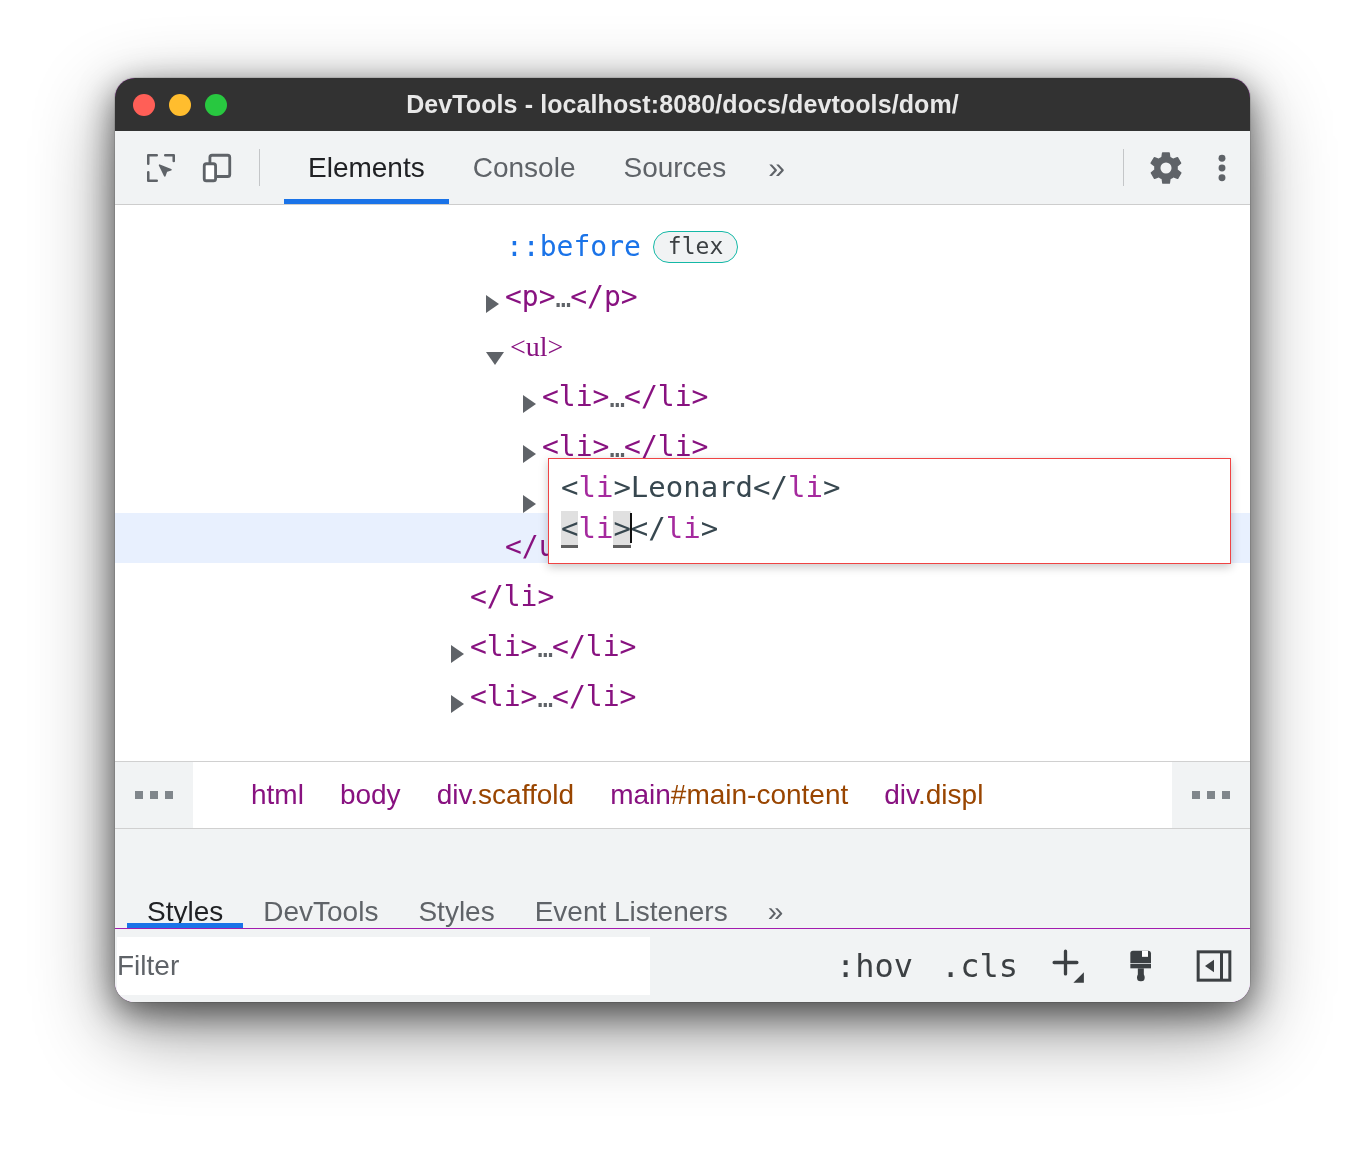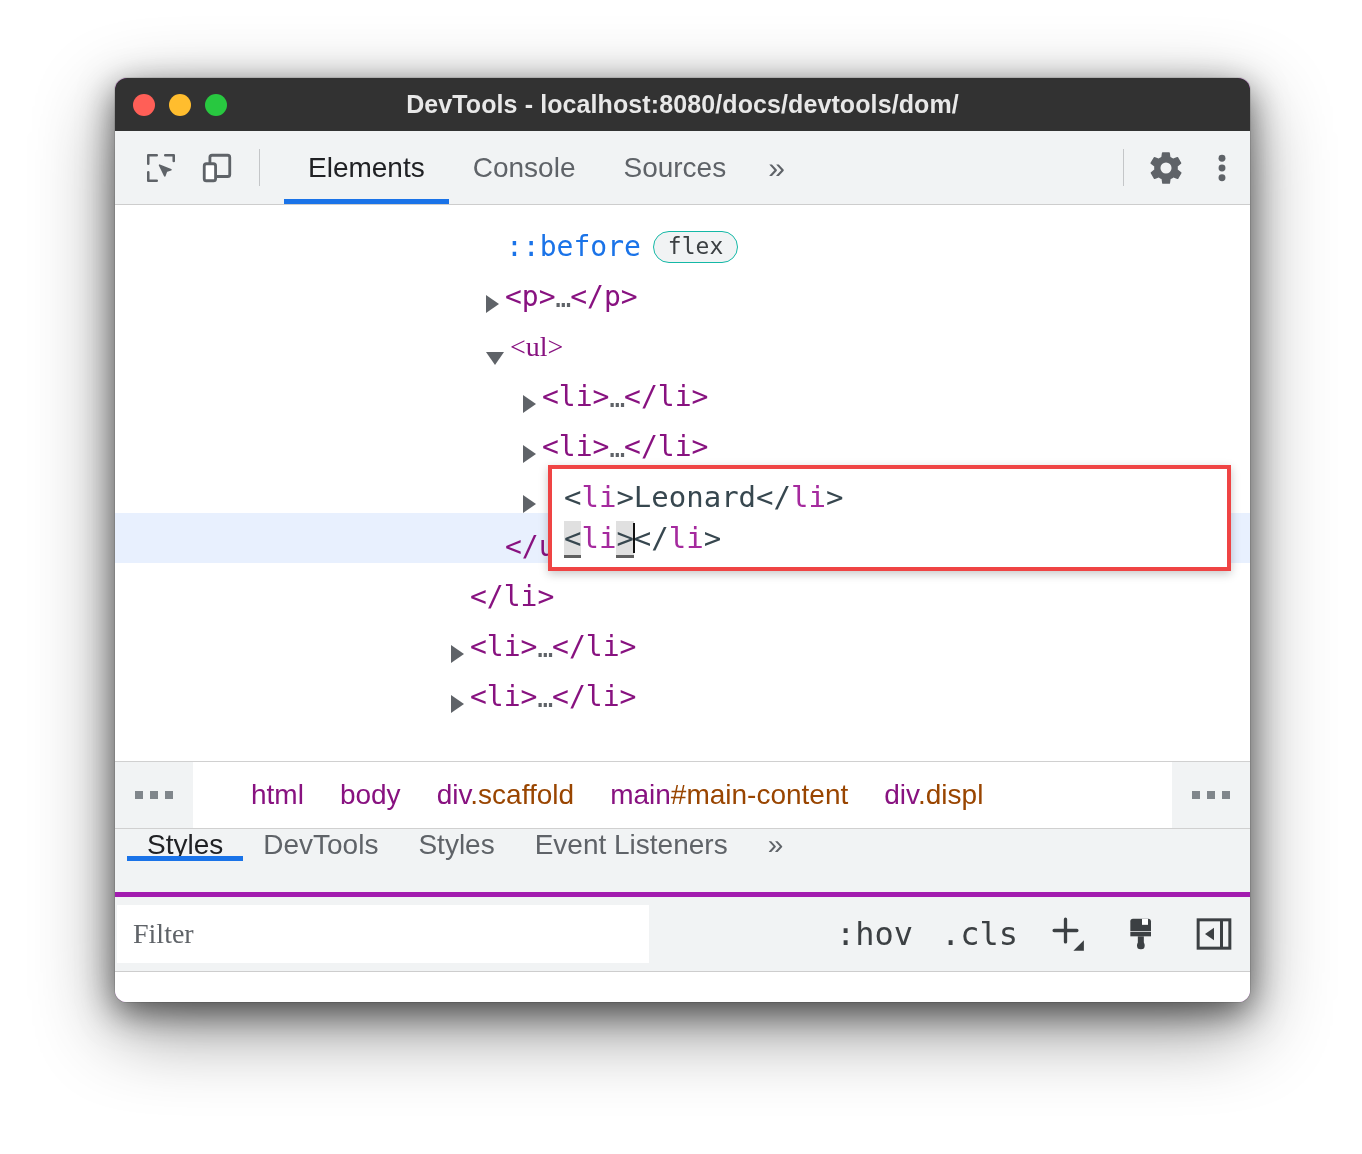--- a/index.html
+++ b/index.html
@@ -19,21 +19,21 @@
     background: #ffffff;
   }
 
   
   #window {
     position: absolute;
     left: 115px;
     top: 78px;
     width: 1135px;
     height: 924px;
-    border-radius: 12px;
+    border-radius: 20px;
     background: #d946ef;
     box-shadow:
       0 0 0 1px rgba(0,0,0,0.10),
       0 10px 34px rgba(0,0,0,0.55),
       0 26px 80px rgba(0,0,0,0.45);
     overflow: hidden;
     display: flex;
     flex-direction: column;
   }
 
@@ -149,25 +149,25 @@
     color: #3c4043;
     font-size: 23px;
     font-family: "DejaVu Sans Mono", monospace;
     vertical-align: middle;
   }
 
   
   #edit-popup {
     position: absolute;
     left: 433px;
-    top: 260px;
+    top: 253px;
     width: 683px;
     height: 106px;
     background: #ffffff;
-    border: 4px solid #ef4444;
+    border: 1px solid #ef4444;
     box-shadow: 0 3px 9px rgba(0,0,0,0.22);
     padding: 8px 0 0 12px;
     font-family: "DejaVu Sans Mono", monospace;
     font-size: 29px;
     line-height: 41px;
     color: #37474f;
     z-index: 10;
   }
   #edit-popup .tagname { color: #a52a9e; }
   #edit-popup .brk { color: #37474f; }
@@ -219,24 +219,24 @@
   .crumb .mod { color: #994500; }
 
   
   #styles-pane {
     flex: 1 1 auto;
     background: #f1f3f4;
     display: flex;
     flex-direction: column;
   }
   #styles-tabs {
-    height: 68px;
-    display: flex;
-    align-items: flex-start;
-    border-bottom: 5px solid #a21caf;
+    height: 100px;
+    display: flex;
+    align-items: flex-end;
+    border-bottom: 1px solid #a21caf;
     background: #f1f3f4;
     flex: 0 0 auto;
   }
   #styles-tabs .tab { font-size: 28px; padding: 0 20px; }
   #styles-tabs .tab:first-child { margin-left: 12px; }
 
   #filter-bar {
     height: 75px;
     flex: 0 0 auto;
     display: flex;
@@ -247,22 +247,21 @@
   }
   #filter-input {
     margin: 0 0 0 2px;
     flex: 1 1 auto;
     height: 58px;
     background: #ffffff;
     border: none;
     outline: none;
     font-size: 28px;
     color: #5f6368;
-    padding-left: 16px;
-    font-family: Liberation Serif, serif;
+    font-family: Liberation Sans, sans-serif;
     max-width: 640px;
   }
   #filter-input::placeholder { color: #5f6368; opacity: 1; }
   .fbtn {
     display: flex; align-items: center; justify-content: center;
     font-family: "DejaVu Sans Mono", monospace;
     font-size: 32px;
     color: #3c4043;
     cursor: pointer;
     padding: 0 14px;

